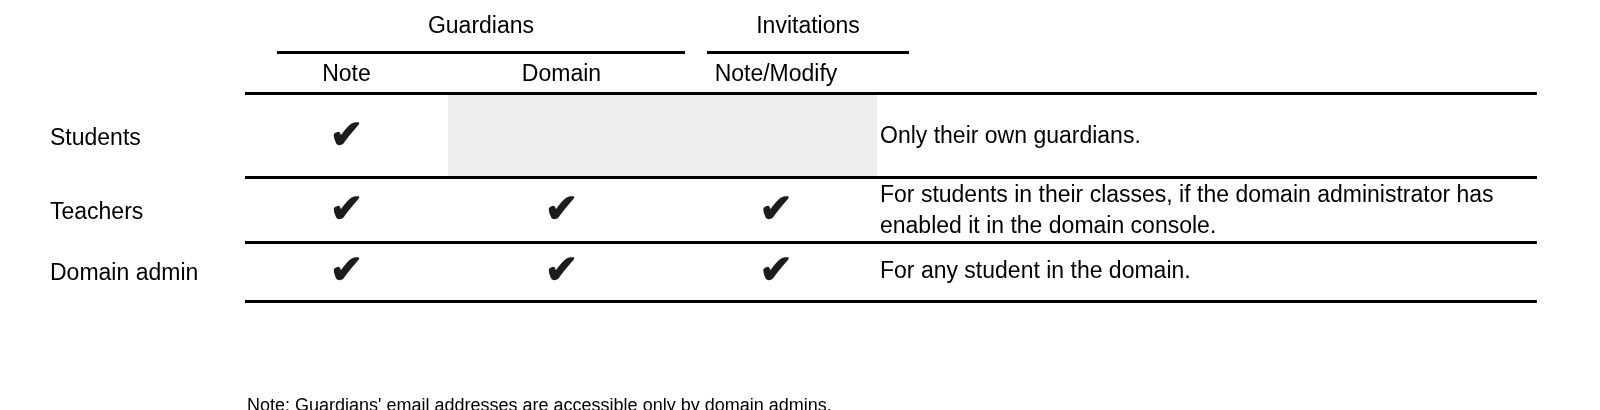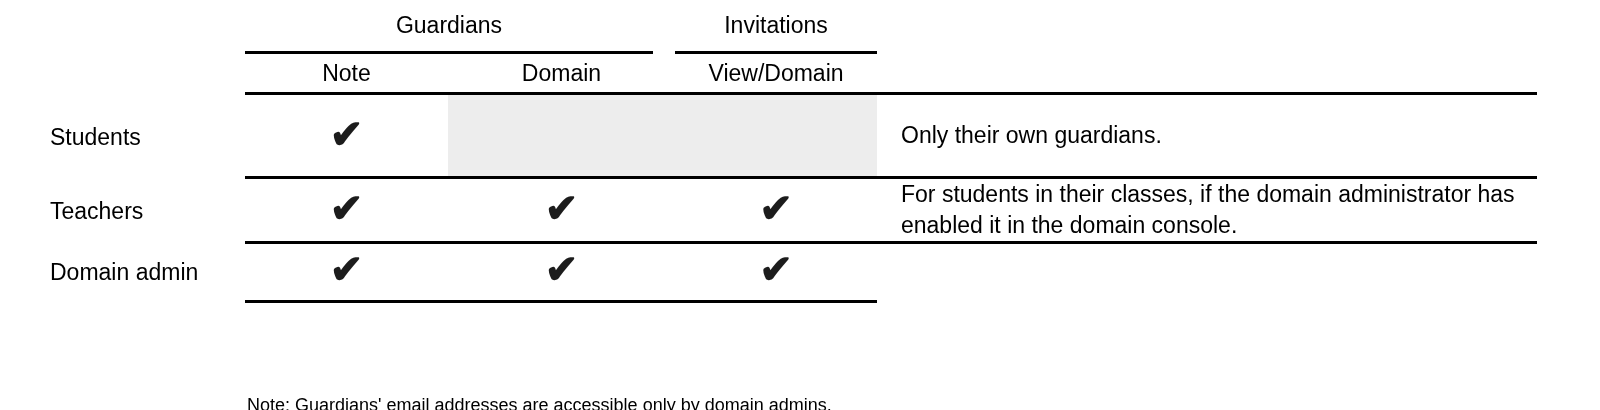--- a/index.html
+++ b/index.html
@@ -12,21 +12,21 @@
   }
   .perm-table { margin-top: 0; width: 1537px; }
   .row {
     display: grid;
     grid-template-columns: 245px 203px 227px 202px 660px;
     width: 1537px;
   }
   .cell { display: flex; align-items: center; }
 
   
-  .row.groups { height: 54px; }
+  .row.groups { height: 54px; padding-left: 32px; }
   .group-cell {
     justify-content: center;
     font-size: 23px;
     border-bottom: 3px solid #000;
   }
   .group-guardians { grid-column: 2 / 4; margin-right: 22px; }
   .group-invitations { grid-column: 4 / 5; }
 
   
   .row.subhead { height: 41px; }
@@ -52,21 +52,21 @@
     font-weight: bold;
     color: #1c1c1c;
     line-height: 1;
     transform: translateY(-2px);
   }
   .shaded-cell {
     grid-column: 3 / 5;
     background: #ededed;
   }
   .desc-cell {
-    padding-left: 24px;
+    padding-left: 3px;
     font-size: 23px;
     line-height: 31px;
   }
 
   .footnote {
     margin-top: 92px;
     margin-left: 247px;
     font-size: 18px;
     text-decoration: underline;
   }
@@ -80,21 +80,21 @@
     <div class="cell"></div>
     <div class="cell group-cell group-guardians">Guardians</div>
     <div class="cell group-cell group-invitations">Invitations</div>
     <div class="cell"></div>
   </div>
 
   <div class="row subhead">
     <div class="cell spacer-left"></div>
     <div class="cell">Note</div>
     <div class="cell">Domain</div>
-    <div class="cell">View/Domain</div>
+    <div class="cell">Note/Modify</div>
     <div class="cell spacer-right"></div>
   </div>
 
   <div class="row data row-students">
     <div class="cell label-cell">Students</div>
     <div class="cell check-cell">
       <span class="check">✔</span>
     </div>
     <div class="cell shaded-cell"></div>
     <div class="cell desc-cell">Only their own guardians.</div>
@@ -118,17 +118,18 @@
     <div class="cell label-cell">Domain admin</div>
     <div class="cell check-cell">
       <span class="check">✔</span>
     </div>
     <div class="cell check-cell">
       <span class="check">✔</span>
     </div>
     <div class="cell check-cell">
       <span class="check">✔</span>
     </div>
+    <div class="cell desc-cell">For any student in the domain.</div>
   </div>
 
 </div>
 
 <div class="footnote">Note: Guardians' email addresses are accessible only by domain admins.</div>
 
 </body></html>

